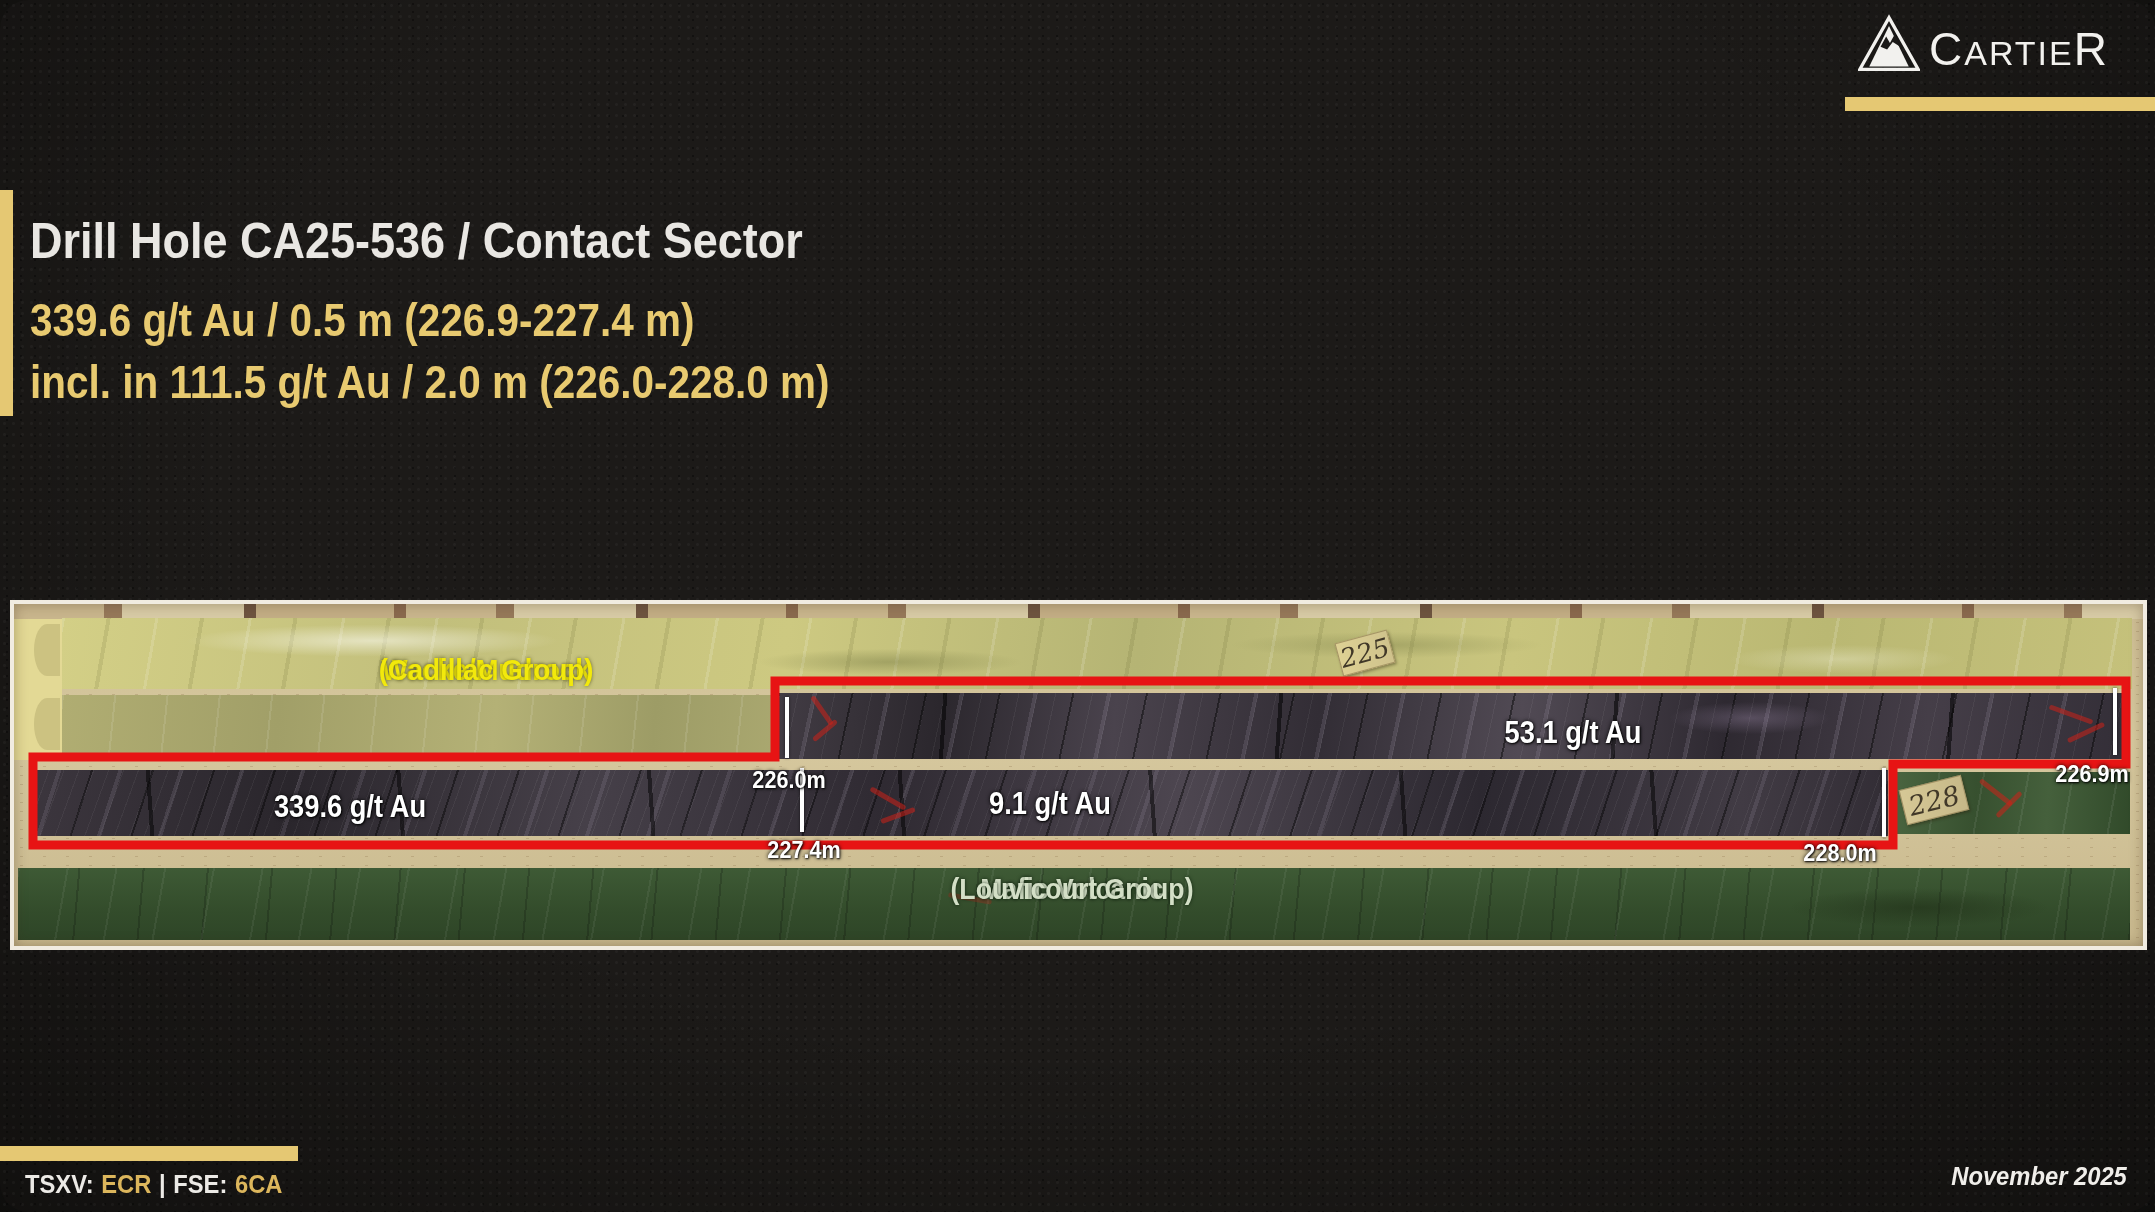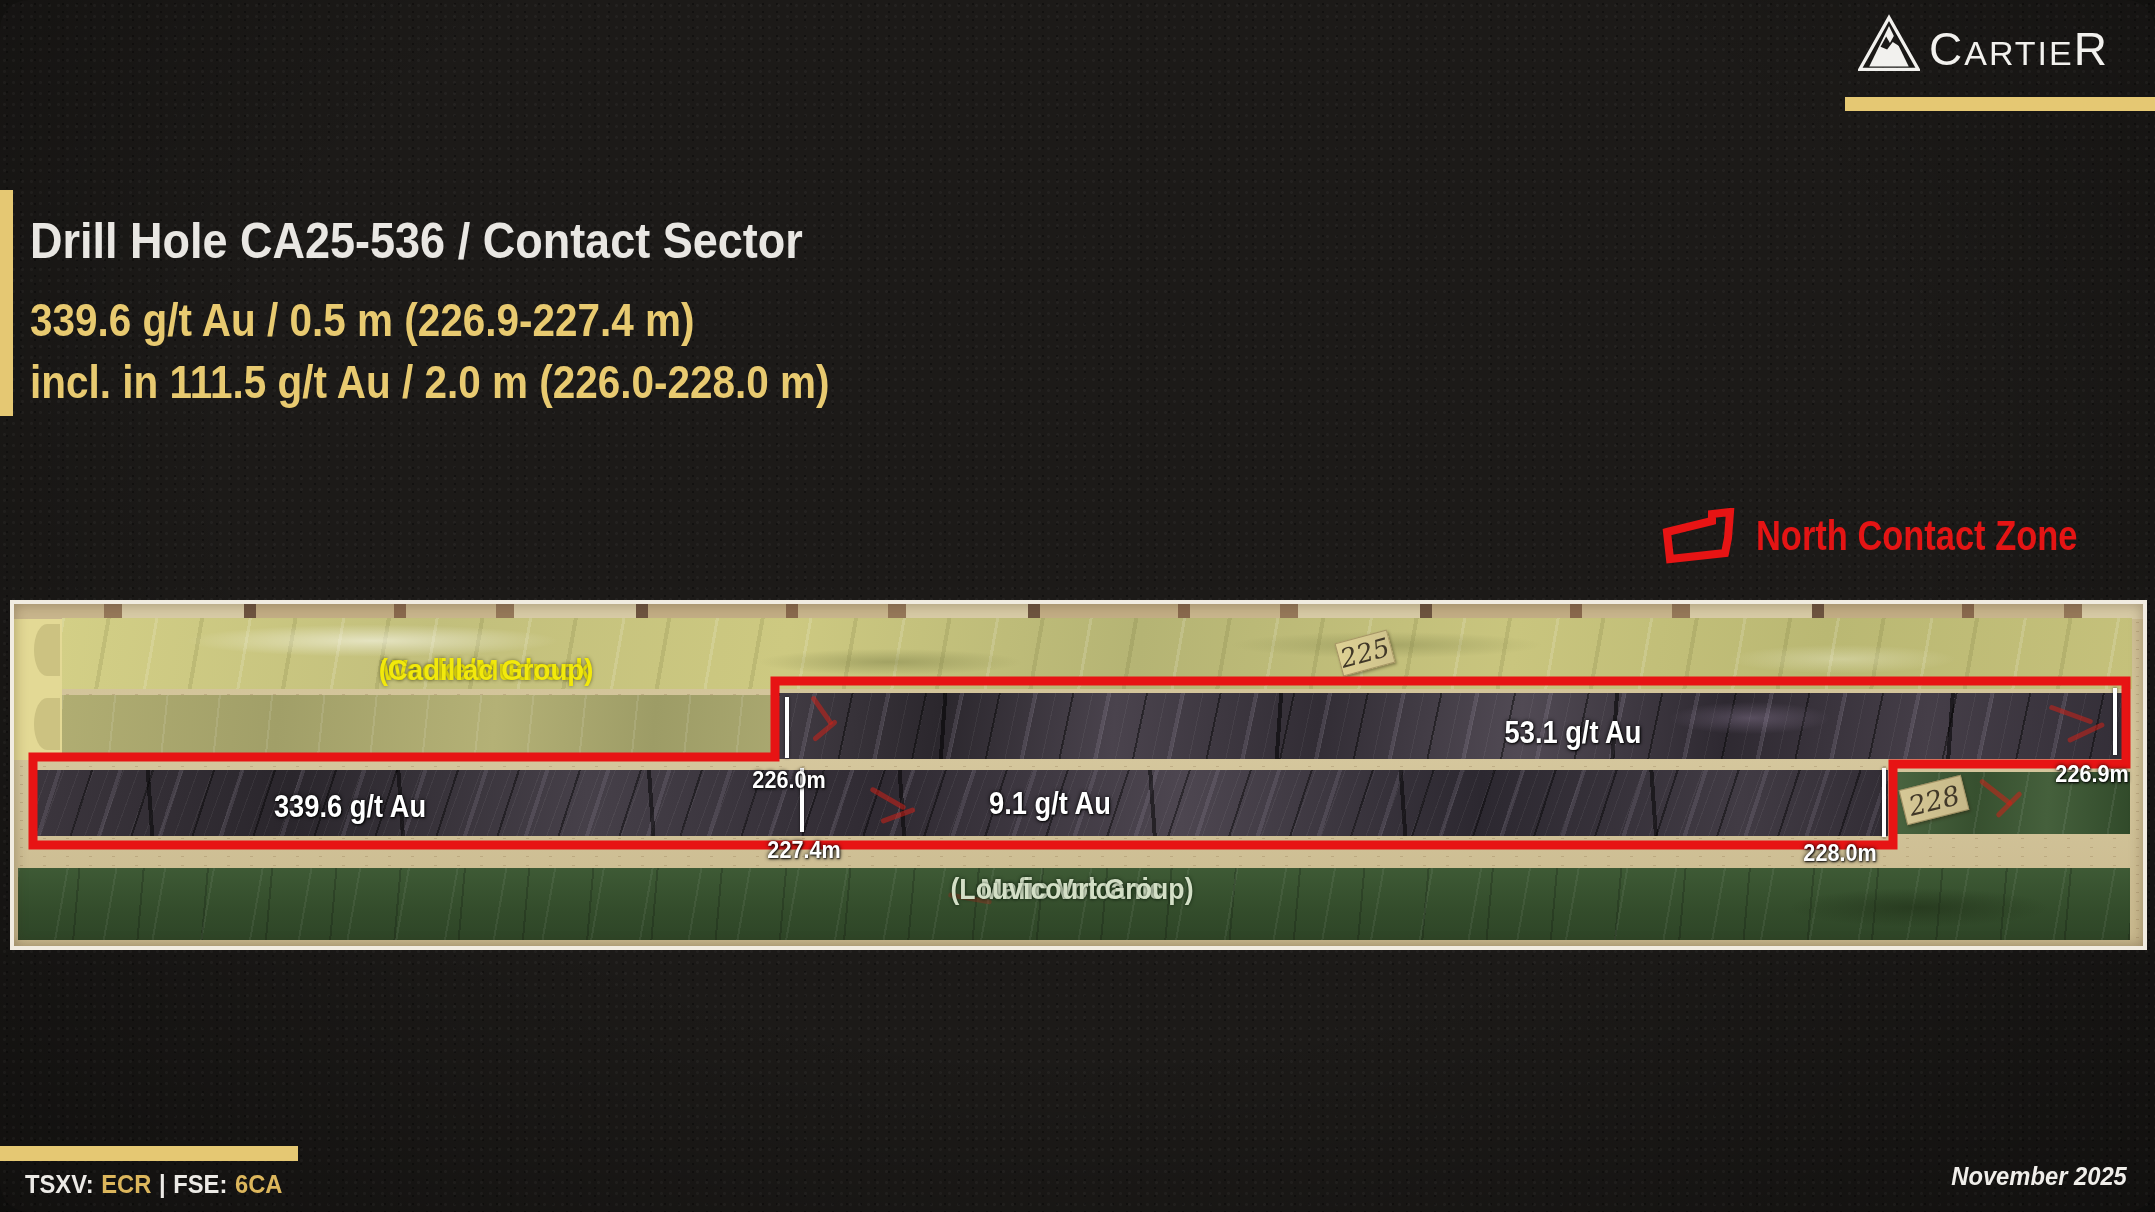--- a/index.html
+++ b/index.html
@@ -140,26 +140,20 @@
     </svg>
     <div class="logo-text"><span class="lg">C</span><span class="sm">ARTIE</span><span class="lg">R</span></div>
   </div>
   <div class="logo-bar"></div>
 
   <div class="accent-left"></div>
   <h1 class="title">Drill Hole CA25-536 / Contact Sector</h1>
   <p class="intercept l1">339.6 g/t Au / 0.5 m (226.9-227.4 m)</p>
   <p class="intercept l2">incl. in 111.5 g/t Au / 2.0 m (226.0-228.0 m)</p>
 
-  <div class="legend">
-    <svg width="76" height="56" viewBox="0 0 76 56">
-      <path d="M7 24 L52 13 L52 6 L70 4 L68 30 L65 45 L10 51 Z" fill="none" stroke="#e71414" stroke-width="8" stroke-linejoin="miter"></path>
-    </svg>
-    <span class="legend-label">North Contact Zone</span>
-  </div>
 
   <div class="photo">
     <div class="tray-left"></div>
     <div class="strip-top"></div>
     <div class="row row-a wacke"></div>
     <div class="row row-b-wacke wacke2"></div>
     <div class="row row-b-dark dark"></div>
     <div class="row row-c-dark dark2"></div>
     <div class="row row-c-green green"></div>
     <div class="row row-d green2"></div>

